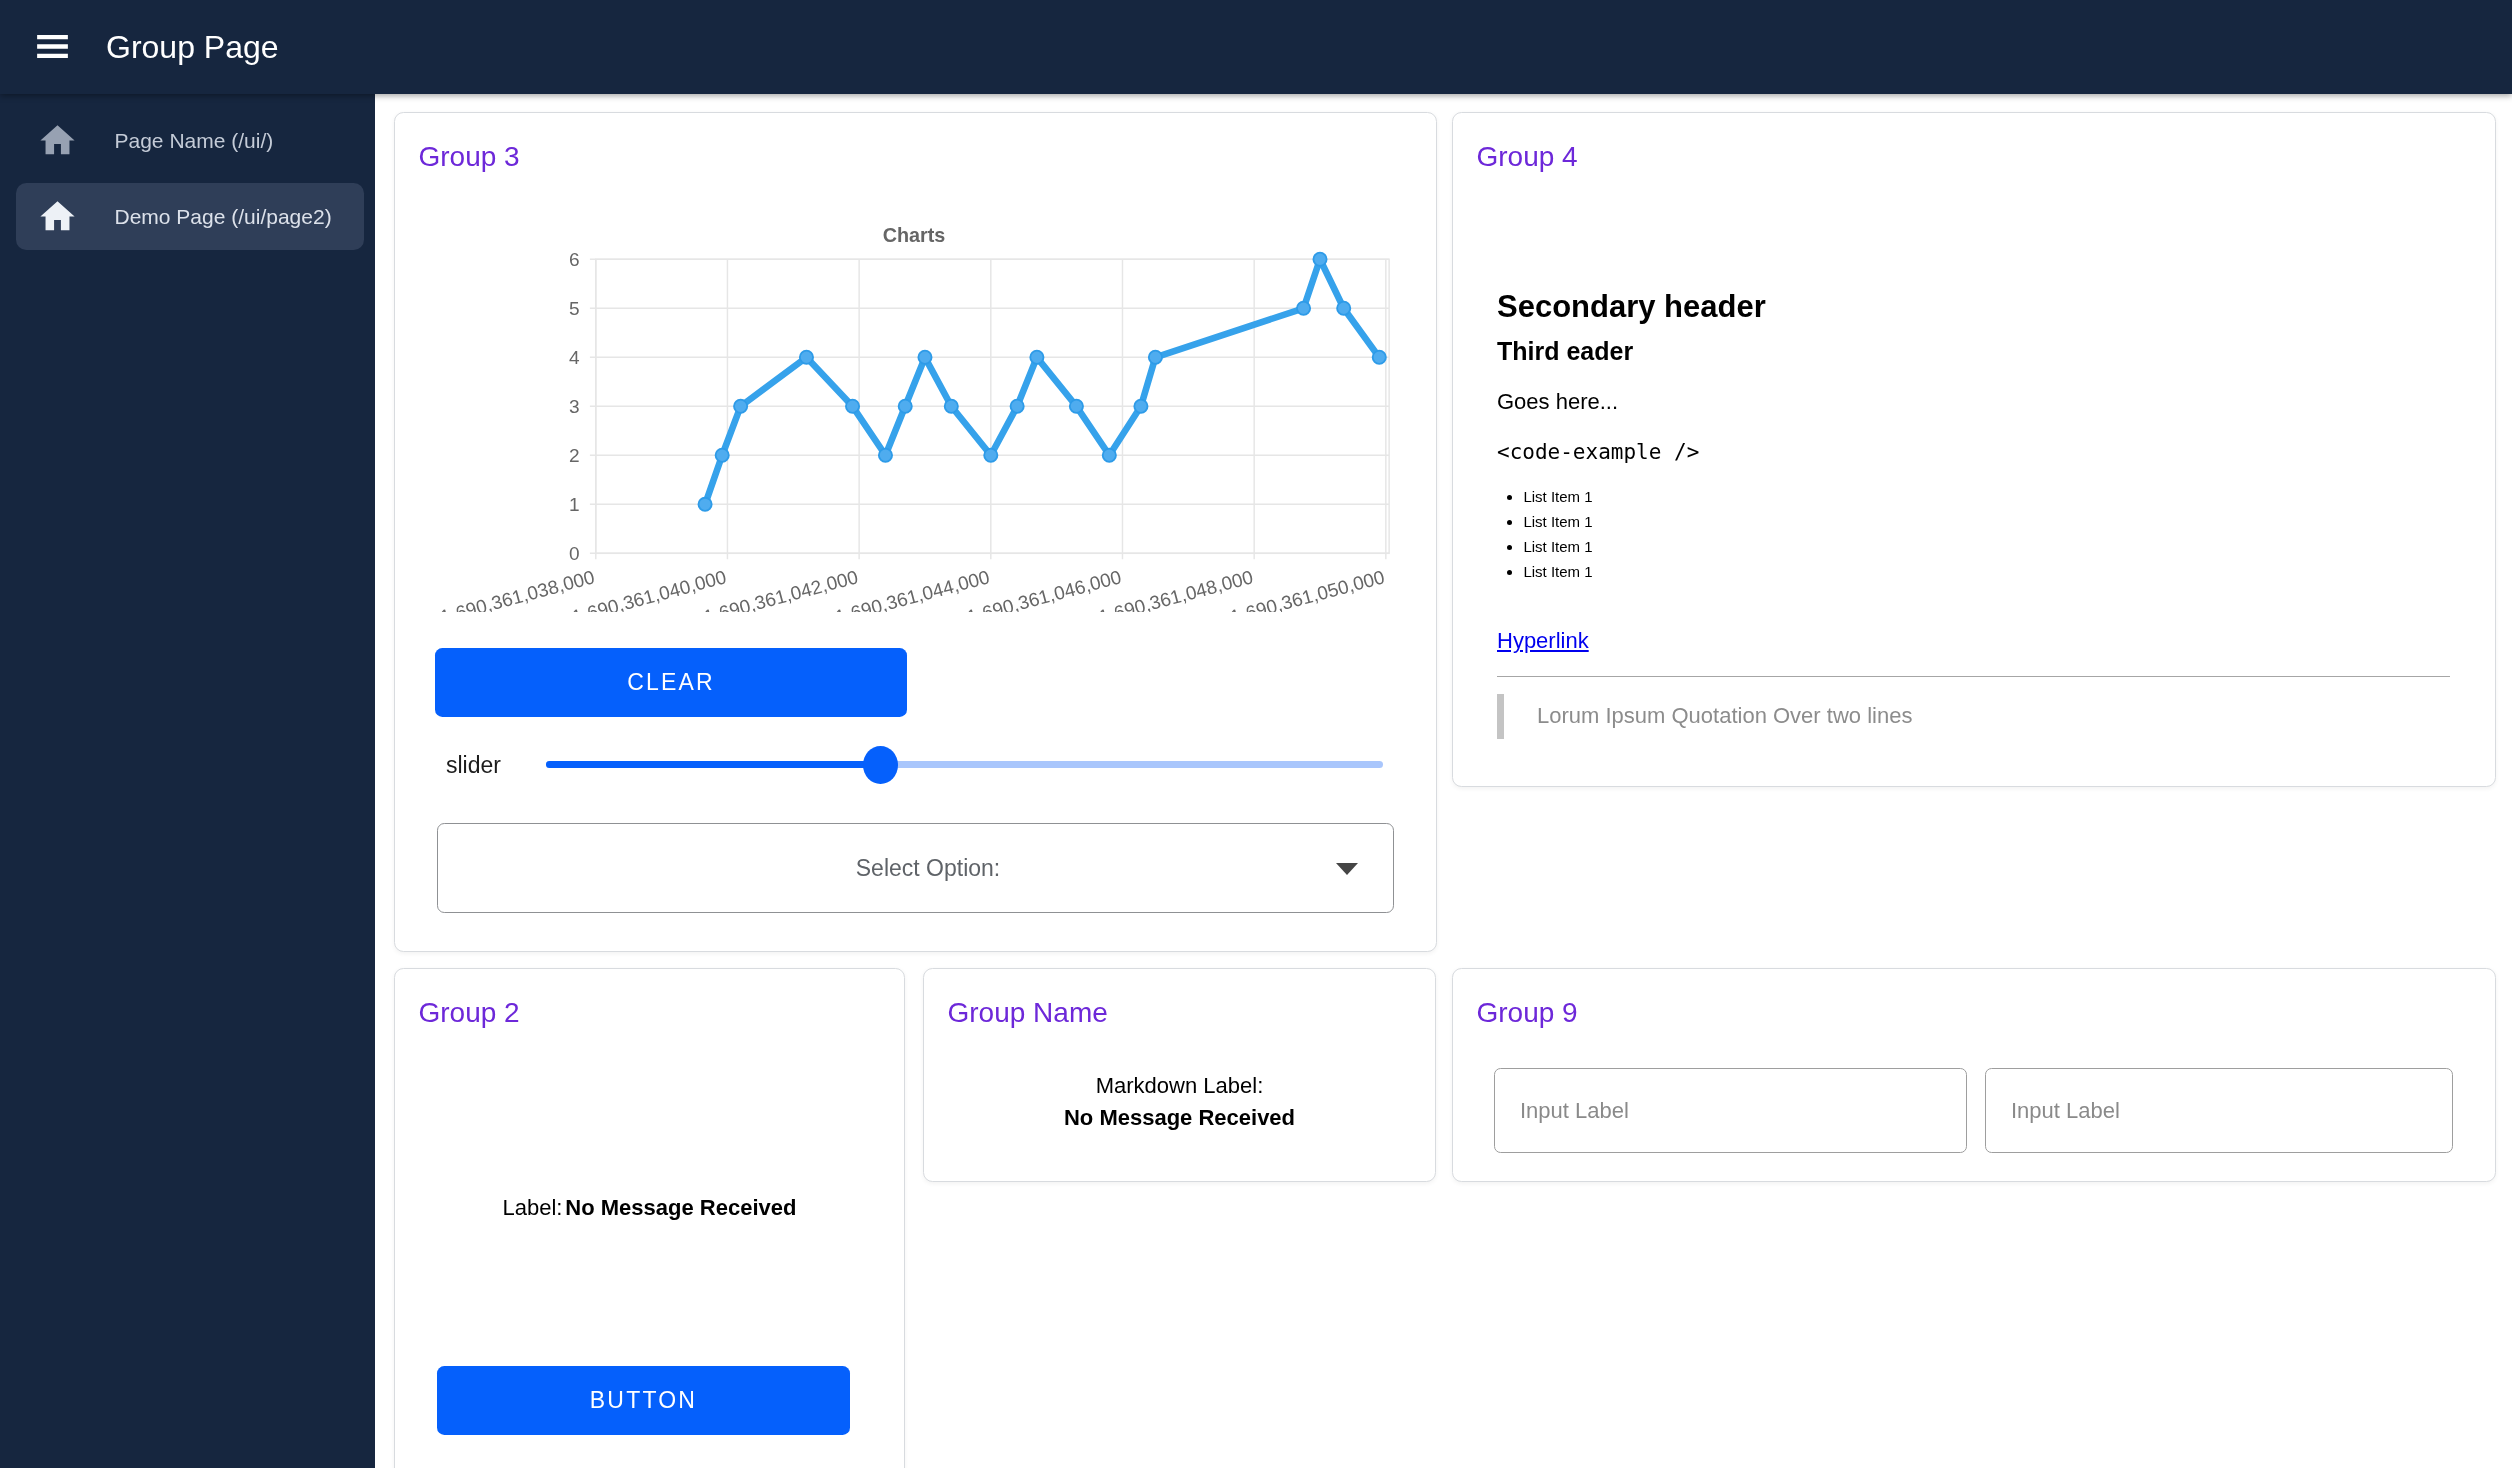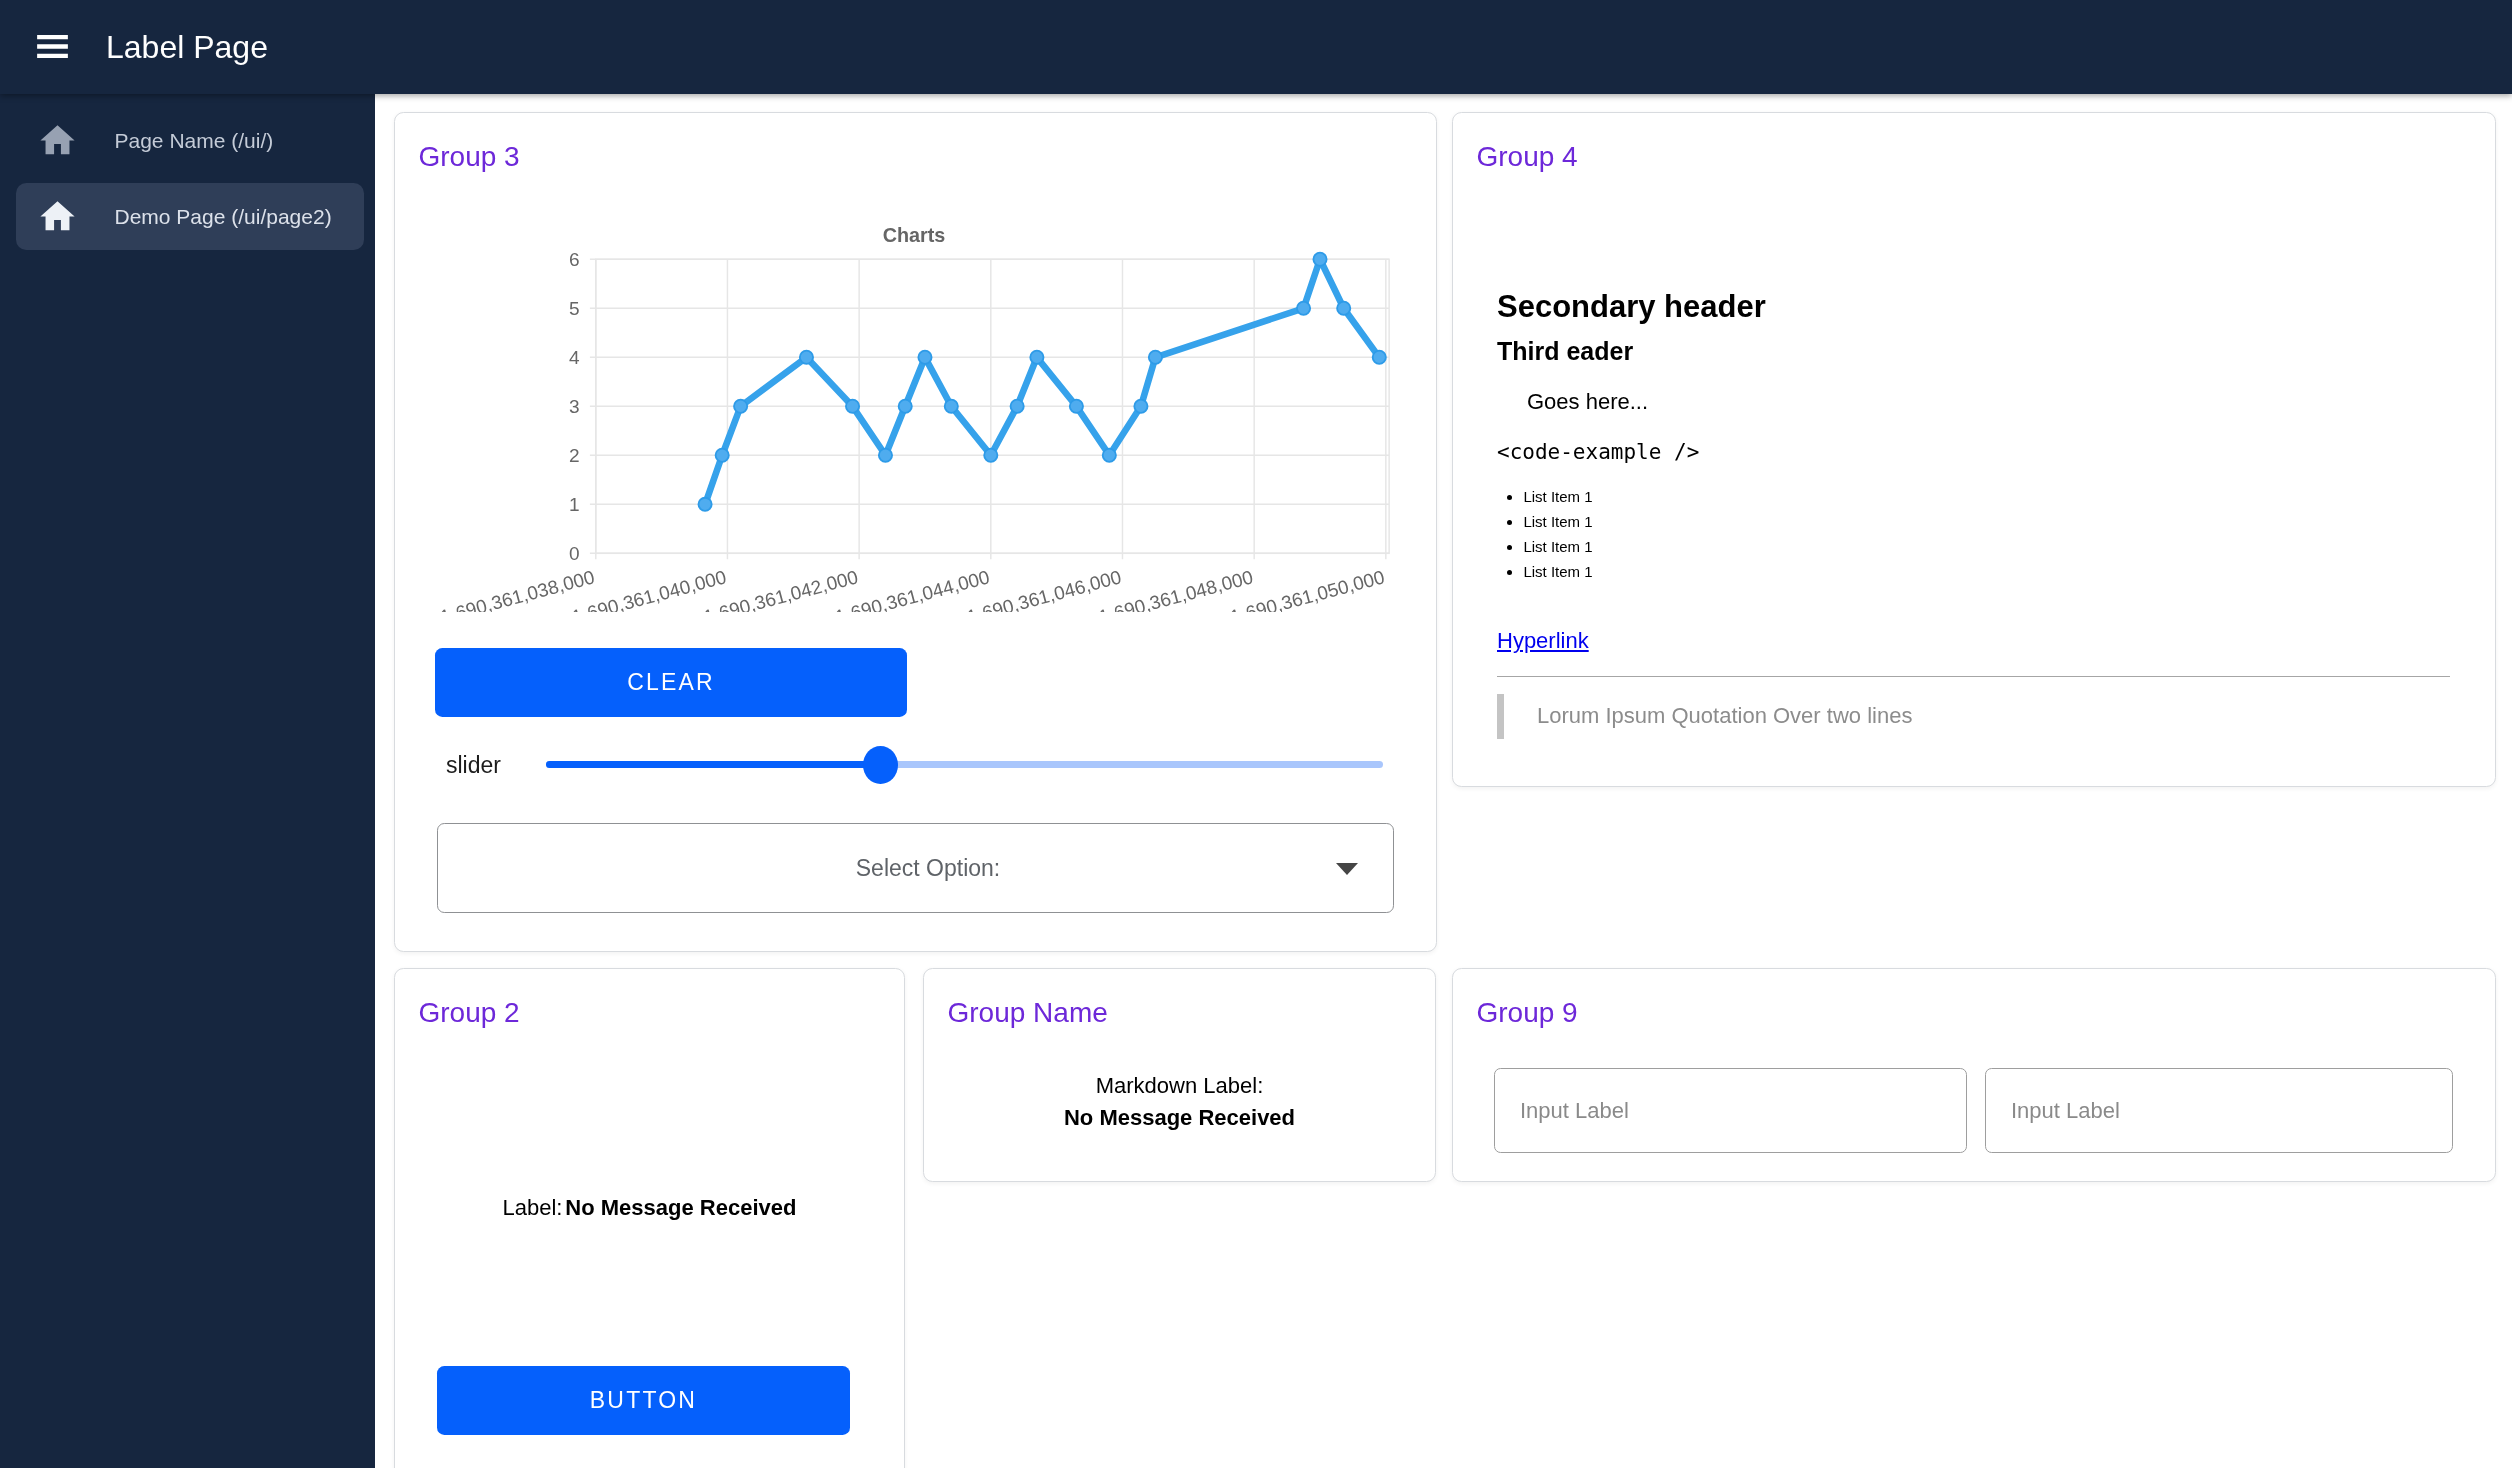--- a/index.html
+++ b/index.html
@@ -56,21 +56,21 @@
 <body>
 
 <div id="app">
 
   <div class="navbar">
     <div class="menu-btn">
       <svg width="41" height="41" viewBox="0 0 24 24">
           <path d="M3 6.5h18M3 12h18M3 17.5h18" stroke="#fff" stroke-width="2.6"></path>
         </svg>
     </div>
-    <div class="navbar-title">Label Page</div>
+    <div class="navbar-title">Group Page</div>
   </div>
 
   <div class="sidebar">
     <div class="side-item" style="top:13.2px;">
       <span class="icon">
         <svg width="41" height="41" viewBox="0 0 24 24">
             <path d="M10 20v-6h4v6h5v-8h3L12 3 2 12h3v8z" fill="#97A1B2"></path>
           </svg>
       </span>
       <span class="lbl">Page Name (/ui/)</span>
@@ -154,21 +154,21 @@
       <span class="sel-lbl">Select Option:</span>
       <span class="caret"></span>
     </div>
   </div>
 
   <div class="card" style="left:1452px;top:112px;width:1042px;height:673px;">
     <div class="card-title">Group 4</div>
     <div class="md" style="height:660px;">
       <h2 style="top:176px;">Secondary header</h2>
       <h3 style="top:224px;">Third eader</h3>
-      <div class="p" style="top:276px;margin-left:30px;">Goes here...</div>
+      <div class="p" style="top:276px;">Goes here...</div>
       <div class="code" style="top:327px;">&lt;code-example /&gt;</div>
       <ul style="top:375px;" id="md-list">
           <li>List Item 1</li>
           <li>List Item 1</li>
           <li>List Item 1</li>
           <li>List Item 1</li>
         </ul>
       <a style="top:515px;">Hyperlink</a>
       <hr style="top:563px;">
       <div class="quote-bar" style="left:0;top:581px;height:45px;"></div>

